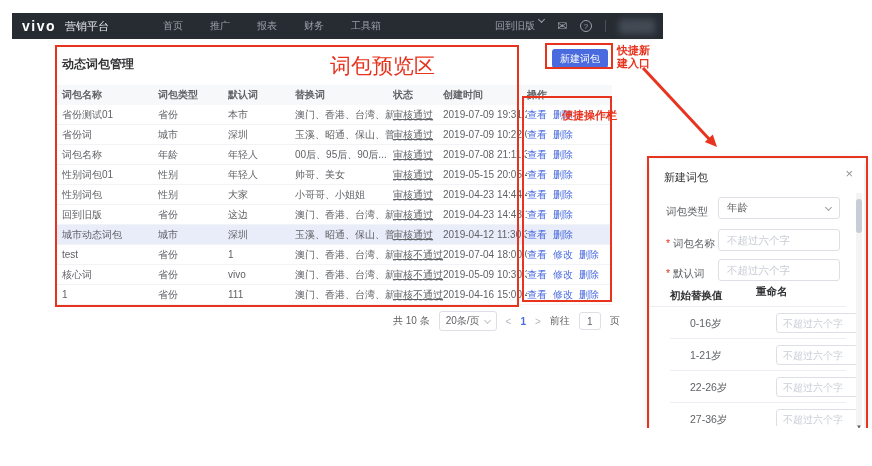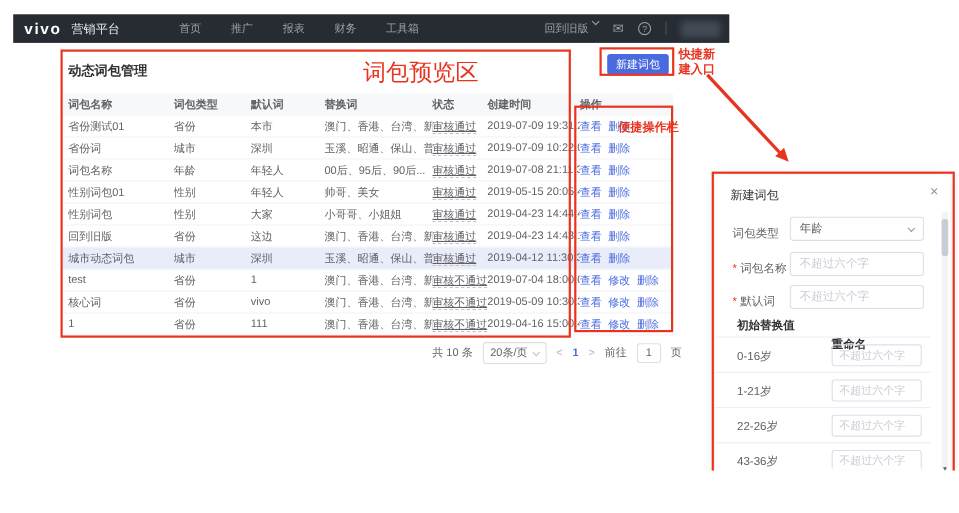--- a/index.html
+++ b/index.html
@@ -82,23 +82,23 @@
   .req::before { content:"* "; color:#e8331f; }
   .ctl { position:absolute; left:68px; width:122px; height:22px; border:1px solid #dcdfe6;
          border-radius:3px; background:#fff; }
   .sel { display:flex; align-items:center; padding:0 8px; color:#606266; justify-content:space-between; }
   .ctl input { width:100%; height:100%; border:none; outline:none; padding:0 8px; font-size:10.5px;
                color:#606266; background:transparent; }
   .ctl input::placeholder { color:#c8ccd4; }
   .sub-head { position:absolute; left:0; top:126px; width:196px; height:22px;
               border-bottom:1px solid #ebeef5; font-weight:bold; color:#303133; }
   .sub-head span:first-child { position:absolute; left:20px; top:4px; }
-  .sub-head span:last-child { position:absolute; left:106px; top:21px; }
+  .sub-head span:last-child { position:absolute; left:106px; top:0; }
   .sub-rows { position:absolute; left:0; top:148px; width:196px; }
-  .sub-row { position:relative; height:32px; border-bottom:1px solid #ebeef5; }
+  .sub-row { position:relative; height:32px; border-bottom:1px solid #ebeef5;margin-left:20px; }
   .sub-row .sr-label { position:absolute; left:20px; top:10px; color:#606266; }
   .sub-row .sr-input { position:absolute; left:106px; top:6px; width:82px; height:20px;
                        border:1px solid #dcdfe6; border-radius:3px; }
   .sub-row .sr-input input { width:100%; height:100%; border:none; outline:none; padding:0 6px;
                              font-size:10px; color:#606266; background:transparent; }
   .sub-row .sr-input input::placeholder { color:#c8ccd4; }
   .panel-footer { position:absolute; left:0; bottom:0; width:100%; height:24px; background:#fff; z-index:11; }
   .btn-submit { position:absolute; left:106px; bottom:3px; width:42px; height:17px; background:#000000;
                 color:#fff; border-radius:3px; font-size:10px; display:flex; align-items:center;
                 justify-content:center; cursor:pointer; z-index:12; }
@@ -285,21 +285,21 @@
         </div>
         <div class="sub-row">
           <span class="sr-label">1-21岁</span>
           <span class="sr-input"><input placeholder="不超过六个字" style=""></span>
         </div>
         <div class="sub-row">
           <span class="sr-label">22-26岁</span>
           <span class="sr-input"><input placeholder="不超过六个字" style=""></span>
         </div>
         <div class="sub-row">
-          <span class="sr-label">43-36岁</span>
+          <span class="sr-label">27-36岁</span>
           <span class="sr-input"><input placeholder="不超过六个字" style=""></span>
         </div>
       </div>
 
     <div class="scroll-track"></div>
     <div class="scroll-thumb"></div>
     <div class="scroll-down">▼</div>
 
     <div class="panel-footer"></div>
     <div class="btn-submit">提交</div>

